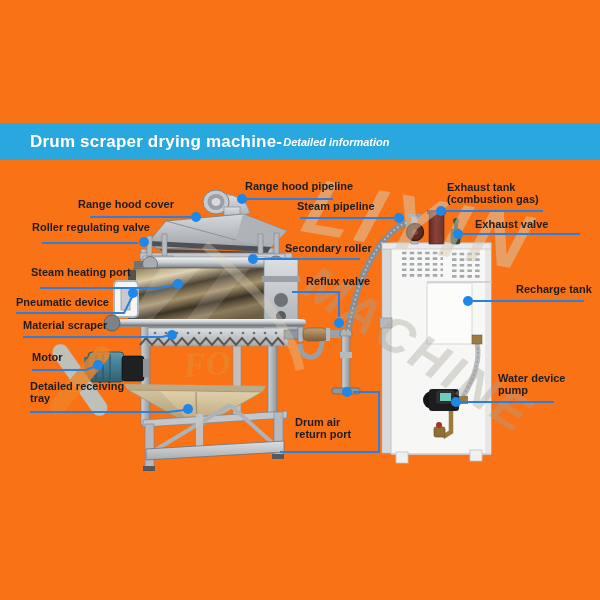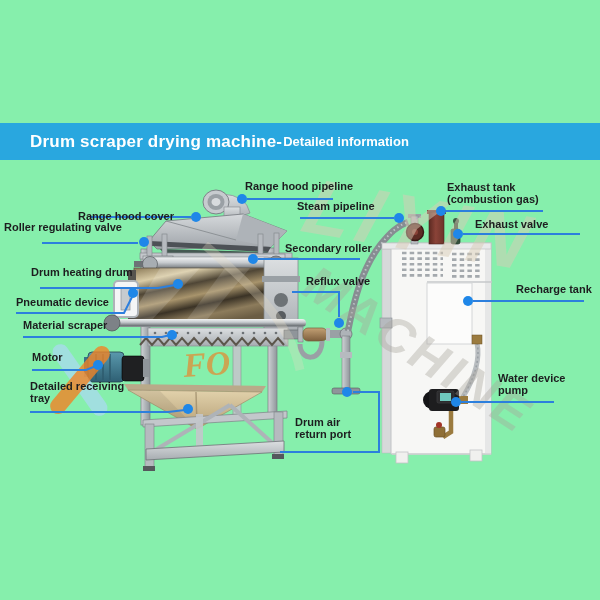--- a/index.html
+++ b/index.html
@@ -1,34 +1,34 @@
 <!DOCTYPE html>
 <html style="--banner-bg: #29a7df; --banner-text: #ffffff; --label-text: #1d1d1f; --leader-color: #2c7fdd; --dot-color: #1f87e8; --watermark-tan: #d9ccb6; --watermark-gray: #a8a49c; --logo-orange: #f08326; --logo-blue: #a9d9f0;"><head>
 <meta charset="utf-8">
 <style>
   :root{
     --banner-bg:#29a7df; --banner-text:#ffffff;
     --label-text:#1d1d1f; --leader-color:#2c7fdd; --dot-color:#1f87e8;
   }
   html,body{margin:0;padding:0;background:#ffffff;}
-  #stage{position:relative;width:600px;height:600px;background:#86efac;overflow:hidden;
+  #stage{position:relative;width:600px;height:600px;background:#f97316;overflow:hidden;
          font-family:"Liberation Sans",sans-serif;}
   .banner{position:absolute;left:0;top:123px;width:600px;height:37px;
           background:var(--banner-bg);color:var(--banner-text);
           display:flex;align-items:center;padding-left:30px;box-sizing:border-box;}
   .banner .t-main{font-size:17px;font-weight:bold;letter-spacing:.2px;}
-  .banner .t-sub{font-size:13px;font-weight:bold;margin-left:1px;}
+  .banner .t-sub{font-size:11px;font-weight:bold;margin-left:1px;font-style:italic;}
   svg.diagram{position:absolute;left:0;top:0;}
   .leader{stroke:var(--leader-color);stroke-width:2;fill:none;}
   .dot{fill:var(--dot-color);}
   .lbl{position:absolute;font-size:11px;font-weight:bold;color:var(--label-text);
        line-height:1.1;white-space:nowrap;}
   .lbl.wrap{white-space:normal;}
-  #lbl-range-hood-cover{left:78px;top:198px;margin-top:12px;}
-  #lbl-roller-regulating-valve{left:4px;top:221px;}
+  #lbl-range-hood-cover{left:78px;top:198px;}
+  #lbl-roller-regulating-valve{left:32px;top:221px;}
   #lbl-steam-heating-drum{left:31px;top:266px;}
   #lbl-pneumatic-device{left:16px;top:296px;}
   #lbl-material-scraper{left:23px;top:319px;}
   #lbl-motor{left:32px;top:351px;}
   #lbl-material-receiving-tray{left:30px;top:380px;width:95px;}
   #lbl-range-hood-pipeline{left:245px;top:180px;}
   #lbl-steam-pipeline{left:297px;top:200px;}
   #lbl-secondary-roller{left:285px;top:242px;}
   #lbl-reflux-valve{left:295px;top:275px;padding-left:11px;}
   #lbl-cold-air-return-port{left:295px;top:416px;width:78px;}
@@ -340,21 +340,21 @@
       <path class="leader" d="M473,301 H584"></path>
       <circle class="dot" cx="468" cy="301" r="5"></circle>
 
       <path class="leader" d="M461,402 H554"></path>
       <circle class="dot" cx="456" cy="402" r="5"></circle>
     </g>
   </svg>
 
   <div class="lbl" id="lbl-range-hood-cover">Range hood cover</div>
   <div class="lbl" id="lbl-roller-regulating-valve">Roller regulating valve</div>
-  <div class="lbl" id="lbl-steam-heating-drum">Drum heating drum</div>
+  <div class="lbl" id="lbl-steam-heating-drum">Steam heating port</div>
   <div class="lbl" id="lbl-pneumatic-device">Pneumatic device</div>
   <div class="lbl" id="lbl-material-scraper">Material scraper</div>
   <div class="lbl" id="lbl-motor">Motor</div>
   <div class="lbl wrap" id="lbl-material-receiving-tray">Detailed receiving tray</div>
   <div class="lbl" id="lbl-range-hood-pipeline">Range hood pipeline</div>
   <div class="lbl" id="lbl-steam-pipeline">Steam pipeline</div>
   <div class="lbl" id="lbl-secondary-roller">Secondary roller</div>
   <div class="lbl" id="lbl-reflux-valve">Reflux valve</div>
   <div class="lbl wrap" id="lbl-cold-air-return-port">Drum air return port</div>
   <div class="lbl wrap" id="lbl-exhaust-port">Exhaust tank (combustion gas)</div>

